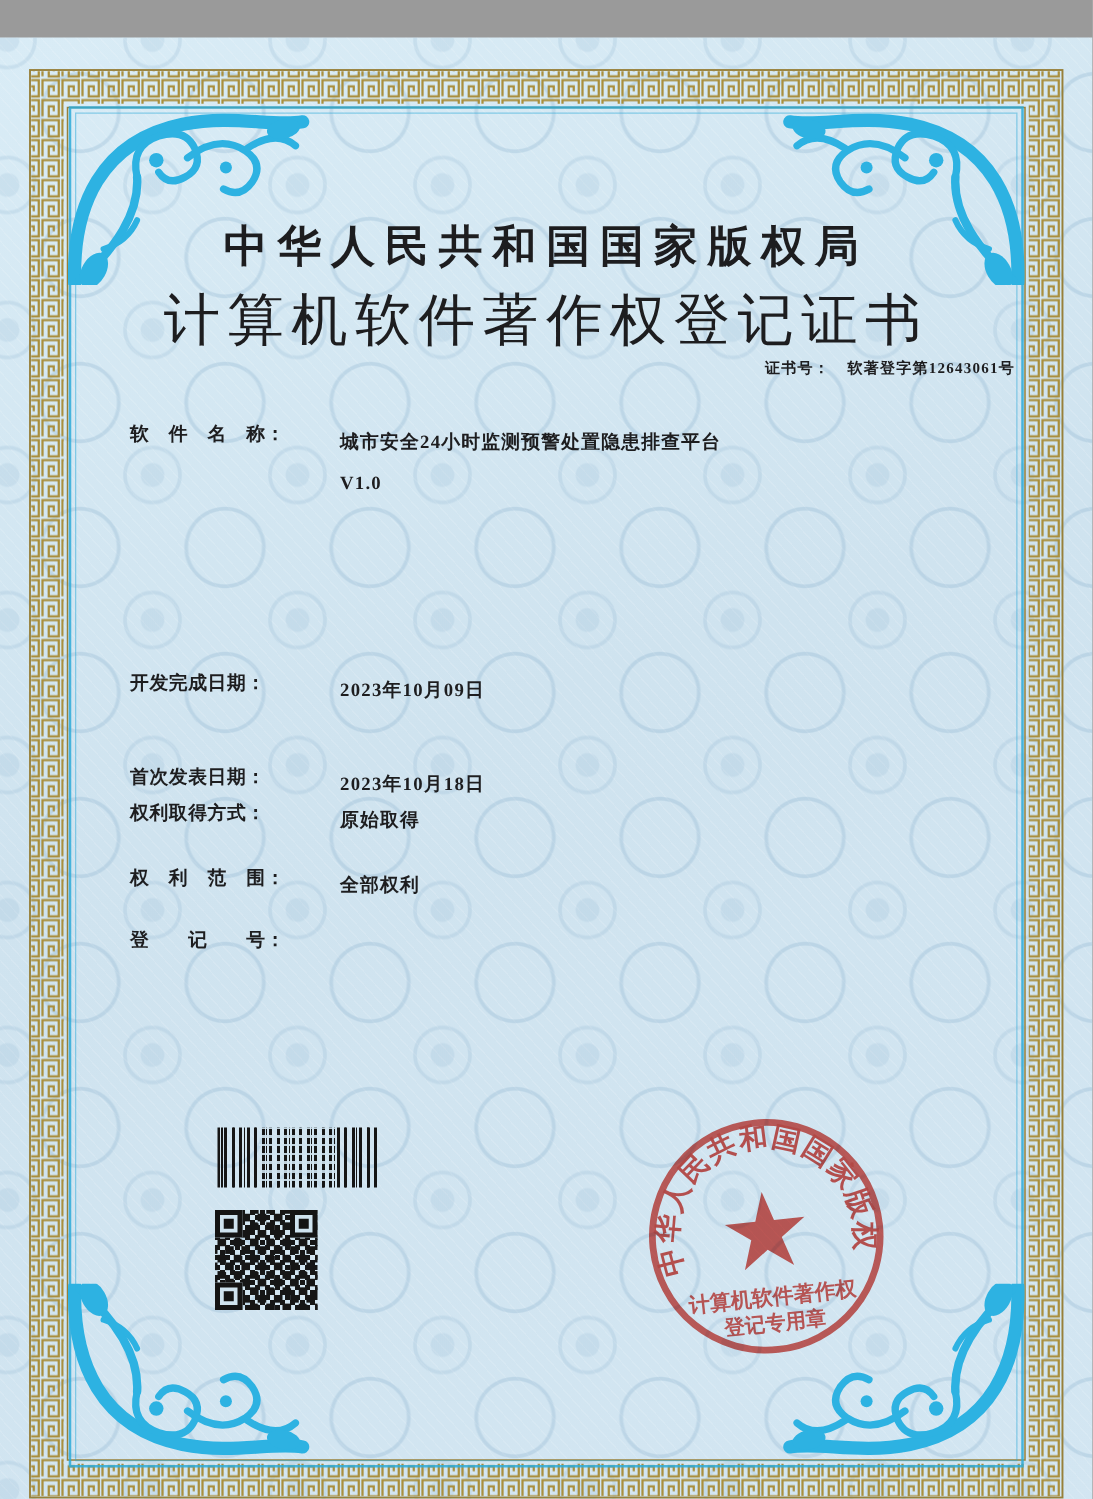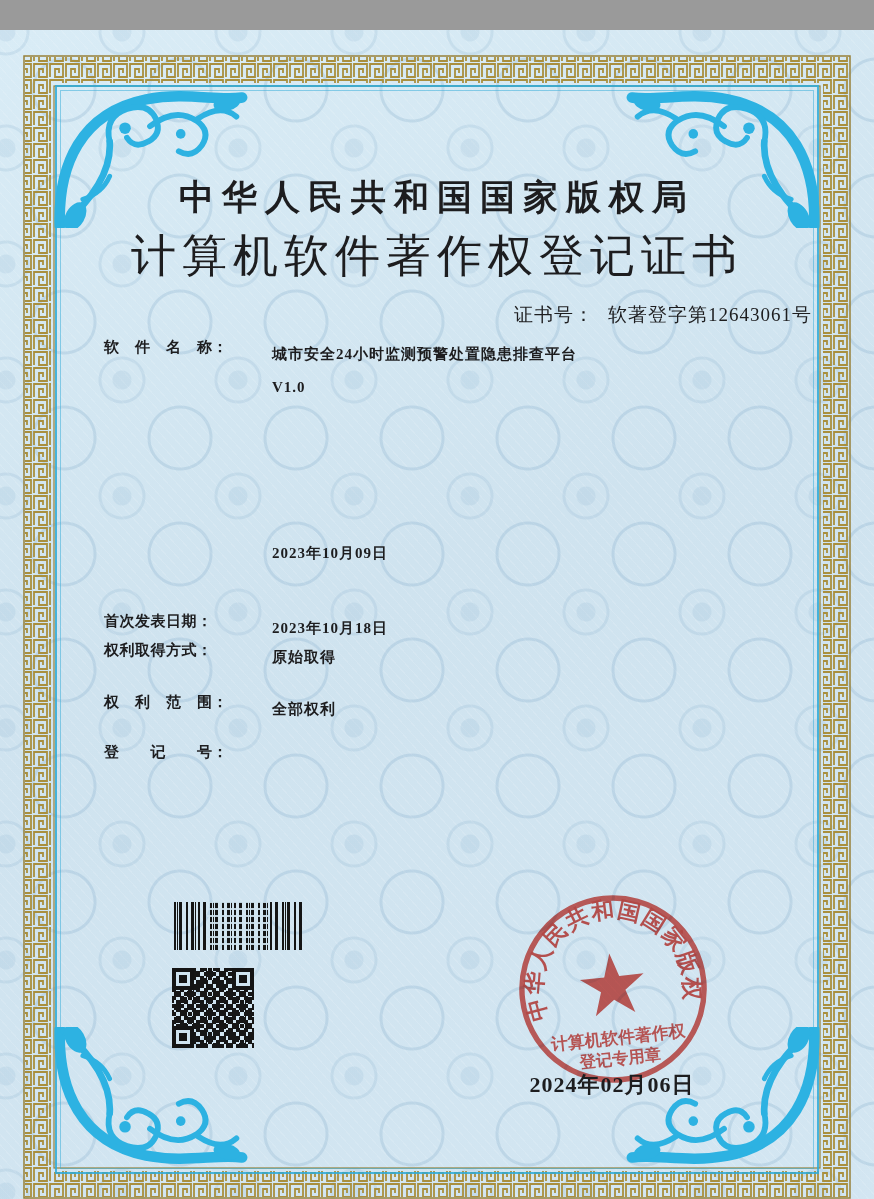--- a/index.html
+++ b/index.html
@@ -24,21 +24,21 @@
   .frame-line2{position:absolute;inset:60px;border:1px solid rgba(45,170,216,.5);pointer-events:none;}
   .corner{position:absolute;width:196px;height:144px;}
   .corner.tl{left:52px;top:54px;}
   .corner.tr{right:52px;top:54px;transform:scaleX(-1);}
   .corner.bl{left:52px;bottom:58px;transform:scaleY(-1);}
   .corner.br{right:52px;bottom:58px;transform:scale(-1,-1);}
   .title1{position:absolute;left:0;right:0;top:144px;text-align:center;
     font-size:35px;font-weight:bold;letter-spacing:8px;}
   .title2{position:absolute;left:0;right:0;top:196px;text-align:center;
     font-size:45px;font-weight:normal;letter-spacing:6px;}
-  .certno{position:absolute;right:62px;top:272px;font-size:19px;font-weight:normal;letter-spacing:1px;}
+  .certno{position:absolute;right:62px;top:256px;font-size:12px;font-weight:bold;letter-spacing:1px;}
   .certno .lbl{margin-right:14px;}
   .row{position:absolute;left:104px;width:680px;font-size:15px;font-weight:bold;}
   .flabel{display:inline-block;width:170px;letter-spacing:.5px;vertical-align:top;}
   .fvalue{position:absolute;left:168px;top:0;white-space:pre-line;line-height:33px;letter-spacing:1px;}
   .statement{position:absolute;left:86px;top:762px;width:730px;
     font-size:22px;font-weight:bold;line-height:52px;text-indent:62px;
     white-space:pre-line;letter-spacing:.5px;}
   .barcode{position:absolute;left:174px;top:872px;width:128px;height:48px;
     background-image:
       repeating-linear-gradient(90deg,#151515 0 2px,rgba(0,0,0,0) 2px 5px,#151515 5px 8px,rgba(0,0,0,0) 8px 12px),
@@ -151,20 +151,21 @@
   <div class="certno">
     <span class="lbl">证书号：</span><span>软著登字第12643061号</span>
   </div>
 
   <div class="row" style="top:308px">
     <span class="flabel">软　件　名　称：</span>
     <span class="fvalue">城市安全24小时监测预警处置隐患排查平台
 V1.0</span>
   </div>
   <div class="row" style="top:507px">
+    <span class="flabel">开发完成日期：</span>
     <span class="fvalue">2023年10月09日</span>
   </div>
   <div class="row" style="top:582px">
     <span class="flabel">首次发表日期：</span>
     <span class="fvalue">2023年10月18日</span>
   </div>
   <div class="row" style="top:611px">
     <span class="flabel">权利取得方式：</span>
     <span class="fvalue">原始取得</span>
   </div>
@@ -188,16 +189,15 @@
     <circle cx="100" cy="100" r="92" fill="none" stroke="#d6423c" stroke-width="5.5" opacity="0.9"></circle>
     <path id="sealArc" d="M 32.4 124.5 A 72 72 0 1 1 167.6 124.5" fill="none"></path>
     <text font-size="23" fill="#d6423c" font-weight="bold" letter-spacing="1.5" opacity="0.95" font-family="Liberation Serif, DejaVu Serif, serif">
       <textPath href="#sealArc" startOffset="2">中华人民共和国国家版权局</textPath>
     </text>
     <polygon fill="#d6423c" opacity="0.92" points="100,64 107.6,87.5 132.3,87.5 112.4,102 120,125.5 100,111 80,125.5 87.6,102 67.7,87.5 92.4,87.5"></polygon>
     <text x="100" y="155" text-anchor="middle" font-size="17" fill="#d6423c" font-weight="bold" opacity="0.92" font-family="Liberation Serif, DejaVu Serif, serif">计算机软件著作权</text>
     <text x="100" y="176" text-anchor="middle" font-size="16.5" fill="#d6423c" font-weight="bold" opacity="0.92" font-family="Liberation Serif, DejaVu Serif, serif">登记专用章</text>
   </svg>
 
-  <div class="issue-date">2024年02月06日</div>
 
   <div class="photo-edge"></div>
 </div>
 
 </body></html>

